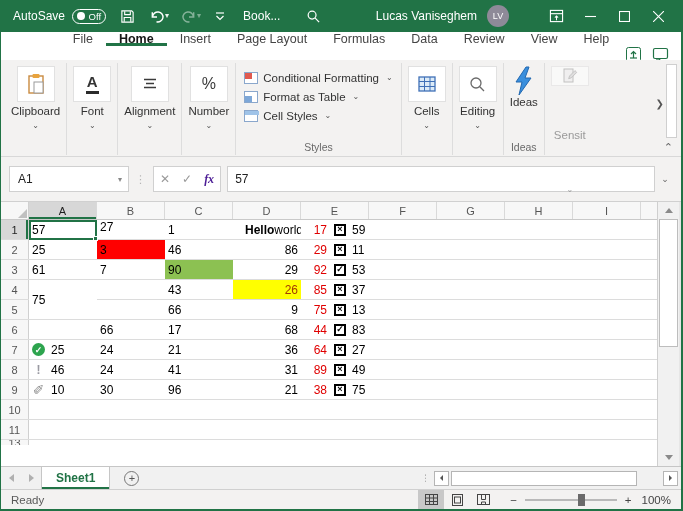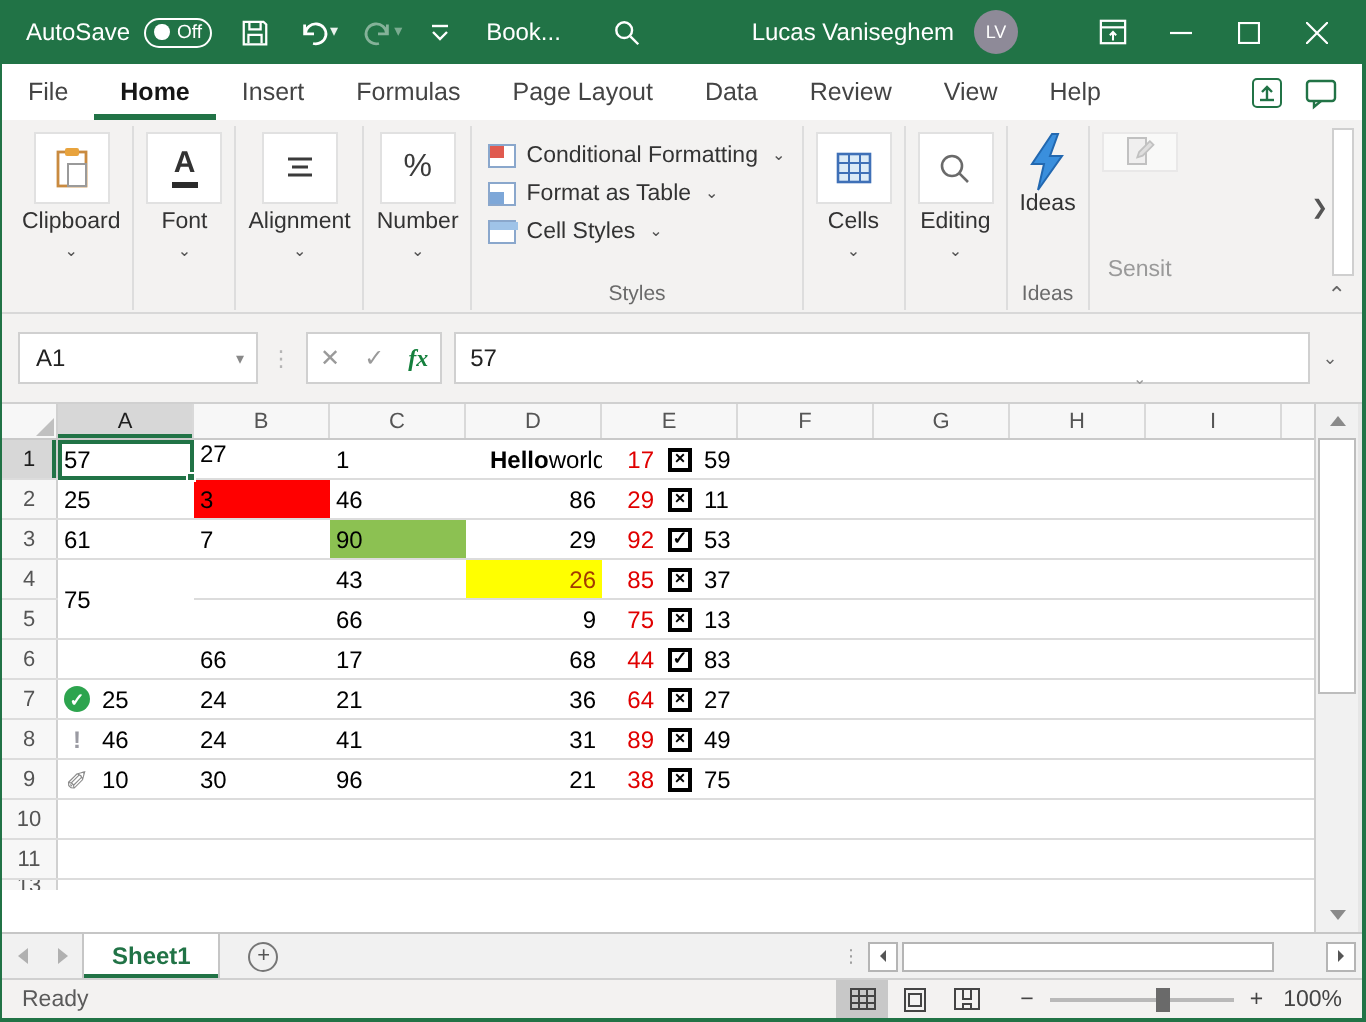--- a/index.html
+++ b/index.html
@@ -15,21 +15,21 @@
   .tbtn{display:flex;align-items:center;justify-content:center;height:26px;padding:0 4px;}
   .chev{font-size:8px;line-height:1;opacity:.9;}
   .dim{opacity:.45;}
   .doc-title{margin-left:14px;}
   .tb-search{margin-left:22px;}
   .user-name{margin-left:auto;}
   .avatar{width:22px;height:22px;border-radius:50%;background:#8e8a98;color:#fff;font-size:9px;display:flex;align-items:center;justify-content:center;margin-left:10px;}
   .winctl{display:flex;align-items:center;margin-left:30px;}
   .winctl .tbtn{width:34px;height:32px;}
   
-  .tabrow{height:28px;background:#fff;display:flex;align-items:center;font-size:12.5px;color:#444;position:relative;}
+  .tabrow{height:28px;background:#fff;display:flex;align-items:center;font-size:12.5px;color:#444;position:relative;flex-direction:column;}
   .rtab{padding:0 13px;height:100%;display:flex;align-items:center;cursor:default;}
   .rtab.active{color:#161616;font-weight:bold;box-shadow:inset 0 -3px 0 #217346;}
   .tabrow-right{margin-left:auto;display:flex;gap:10px;margin-right:12px;}
   
   .ribbon{height:97px;background:#f3f2f1;border-bottom:1px solid #d8d8d8;display:flex;align-items:stretch;padding:3px 2px 1px 4px;position:relative;font-size:11.5px;color:#333;}
   .rgroup{display:flex;flex-direction:column;align-items:center;justify-content:flex-start;padding:3px 6px 1px;border-right:1px solid #ddd;position:relative;}
   .bigbtn{width:38px;height:36px;background:#fff;border:1px solid #e1e1e1;display:flex;align-items:center;justify-content:center;margin-bottom:3px;}
   .glabel{line-height:1.15;}
   .gchev{font-size:8px;color:#555;margin-top:3px;}
   .gcaption{margin-top:auto;font-size:10.5px;color:#6a6a6a;padding-bottom:1px;}
@@ -47,21 +47,21 @@
   .sens .bigbtn{opacity:.55;}
   .ribbon-scrollstrip{position:absolute;right:4px;top:4px;width:11px;height:74px;background:#fff;border:1px solid #cfcfcf;}
   .ribbon-more{position:absolute;right:17px;top:38px;font-size:10px;color:#555;}
   .ribbon-collapse{position:absolute;right:8px;bottom:2px;font-size:11px;color:#666;}
   
   .fbar{height:45px;background:#f3f2f1;border-bottom:1px solid #d0d0d0;display:flex;align-items:center;padding:0 6px 0 8px;}
   .namebox{width:120px;height:26px;background:#fff;border:1px solid #d0d0d0;display:flex;align-items:center;font-size:12px;color:#222;padding-left:8px;}
   .namebox .nb-chev{margin-left:auto;margin-right:6px;color:#888;font-size:8px;}
   .fdots{color:#b5b5b5;font-size:11px;margin:0 6px;letter-spacing:1px;}
   .fxbtns{height:26px;background:#fff;border:1px solid #d0d0d0;display:flex;align-items:center;padding:0 6px;gap:12px;color:#9a9a9a;font-size:12px;}
-  .fx{font-style:italic;font-family:"Liberation Serif",serif;color:#15803d;font-weight:bold;}
+  .fx{font-style:italic;font-family:"Liberation Serif",serif;color:#4c1d95;font-weight:bold;}
   .ffield{flex:1;height:26px;background:#fff;border:1px solid #d0d0d0;margin-left:6px;display:flex;align-items:center;padding-left:7px;font-size:12px;color:#222;}
   .fexp{width:20px;text-align:center;color:#666;font-size:9px;}
   
   .gridwrap{height:264px;display:flex;background:#e6e6e6;}
   .sheet{width:656px;background:#fff;position:relative;overflow:hidden;}
   .colheads{height:18px;display:flex;background:#f7f7f7;border-bottom:1px solid #c9c9c9;font-size:11px;color:#555;}
   .corner{width:28px;border-right:1px solid #d0d0d0;position:relative;}
   .corner i{position:absolute;right:1px;bottom:1px;border-left:9px solid transparent;border-bottom:9px solid #c0c0c0;}
   .chead{width:68px;display:flex;align-items:center;justify-content:center;border-right:1px solid #d9d9d9;}
   .chead.sel{background:#d7d7d7;box-shadow:inset 0 -2px 0 #217346;color:#1e1e1e;}
@@ -206,22 +206,22 @@
           </span>
       </div>
     </div>
   </div>
 
   <div class="tabrow">
     <div style="display:flex;height:100%">
         <div class="rtab">File</div>
         <div class="rtab active">Home</div>
         <div class="rtab">Insert</div>
+        <div class="rtab">Page Layout</div>
         <div class="rtab">Formulas</div>
-        <div class="rtab">Page Layout</div>
         <div class="rtab">Data</div>
         <div class="rtab">Review</div>
         <div class="rtab">View</div>
         <div class="rtab">Help</div>
       </div>
     <div class="tabrow-right">
       <span>
           <svg width="17" height="17" viewBox="0 0 17 17">
             <rect x="1.5" y="1.5" width="14" height="14" rx="2" fill="none" stroke="#217346"></rect>
             <path d="M8.5 12V5.5M6 8l2.5-2.5L11 8" fill="none" stroke="#217346" stroke-width="1.2"></path>

